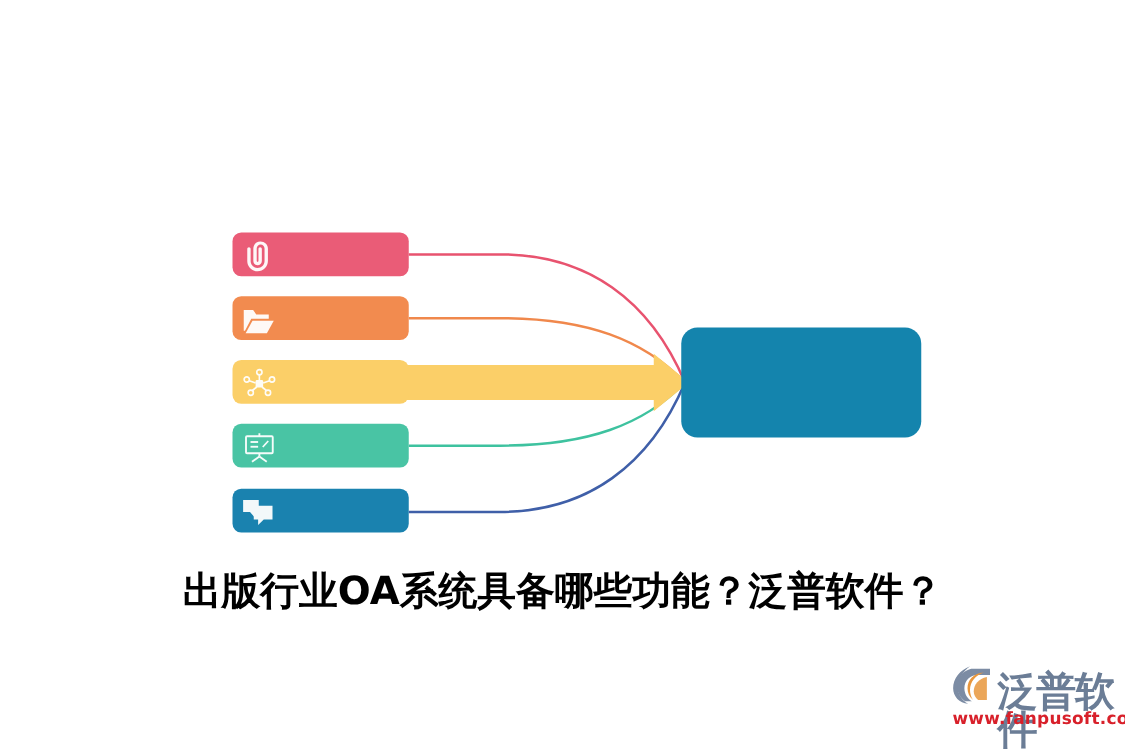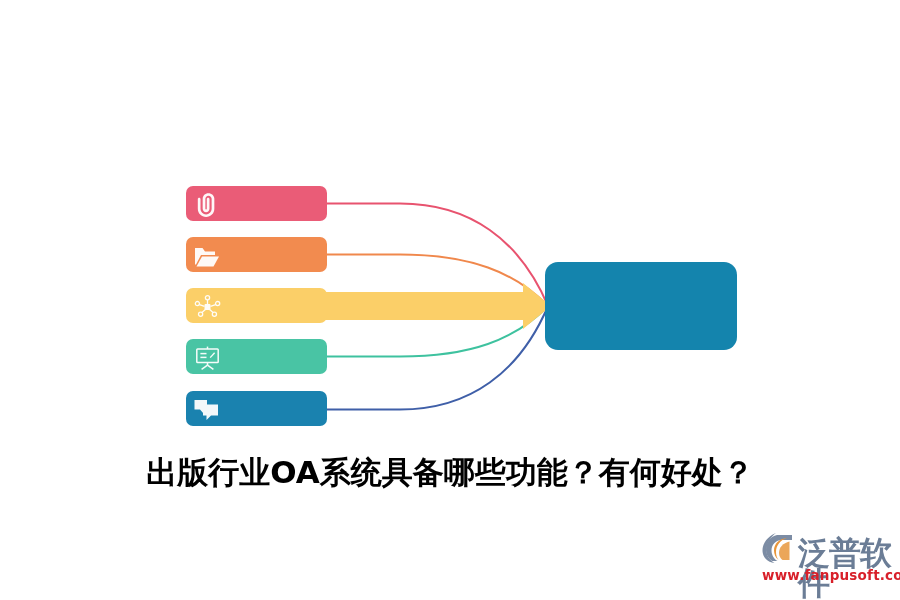--- a/index.html
+++ b/index.html
@@ -175,21 +175,21 @@
       <rect x="186" y="391" width="141" height="35" rx="7" ry="7" fill="#1a82af"></rect>
       <g transform="translate(194,399)" fill="#ffffff" opacity="0.95">
         <path d="M 0.5,1 L 13,1 L 13,10.5 L 9.5,10.5 L 9.5,14.5 L 6,10.5 L 0.5,10.5 Z"></path>
         <path d="M 9,5.5 L 24,5.5 L 24,16.5 L 17,16.5 L 12.5,21 L 12.5,16.5 L 9,16.5 Z"></path>
       </g>
       <text x="232" y="414" text-anchor="middle" font-family="DejaVu Sans, Liberation Sans, sans-serif" font-size="14" fill="#ffffff"></text>
     </g>
 
   </svg>
 
-  <div id="title" style="top:452px;">出版行业OA系统具备哪些功能？有何好处？</div>
+  <div id="title" style="top:452px;">出版行业OA系统具备哪些功能？泛普软件？</div>
 
   <div id="logo">
     <div id="logo-row">
       <svg id="logo-mark" viewBox="0 0 34 32" xmlns="http://www.w3.org/2000/svg">
         <path d="M 14,1 C 6,4 0.5,11 0.5,18.5 C 0.5,25 5.5,30.5 12.5,31
                  C 7.5,28 4.5,23.5 4.5,18.5 C 4.5,11.5 8.5,5 14,1 Z" fill="#7c8ca4"></path>
         <path d="M 15,3 L 30,3 L 30,8 L 20,8 C 14,8 9.5,12.5 9.5,18.5
                  C 9.5,23 12,27 15.5,29 L 10,29 C 6,26 4,22.5 4,18
                  C 4,10 8.5,4.5 15,3 Z" fill="#7c8ca4"></path>
         <path d="M 25,6 C 18.5,8 14,13.5 14,20 C 14,23 15,26 16.5,28

